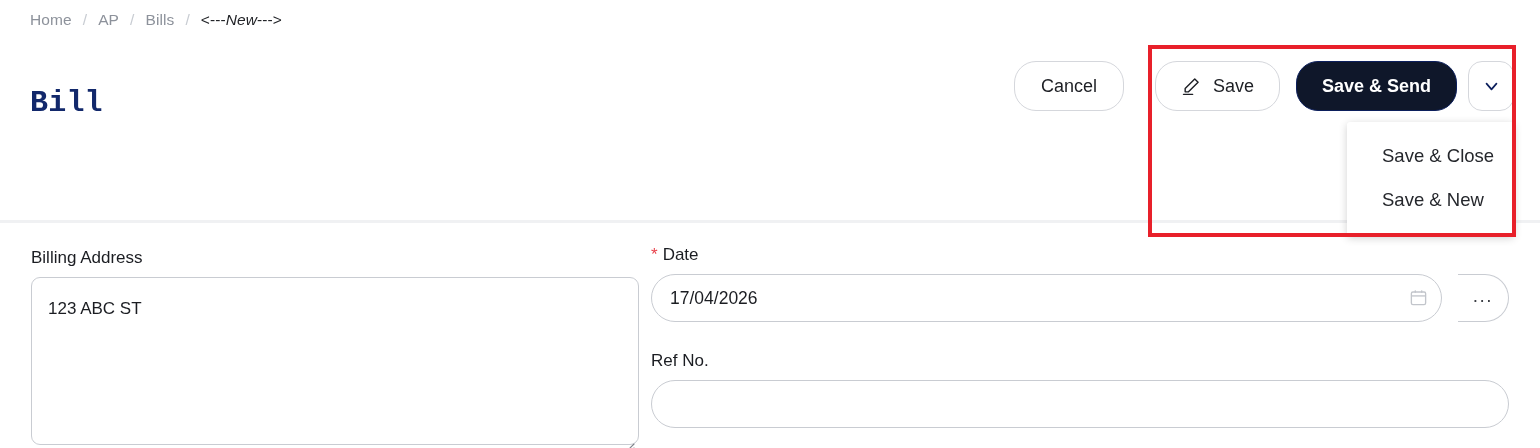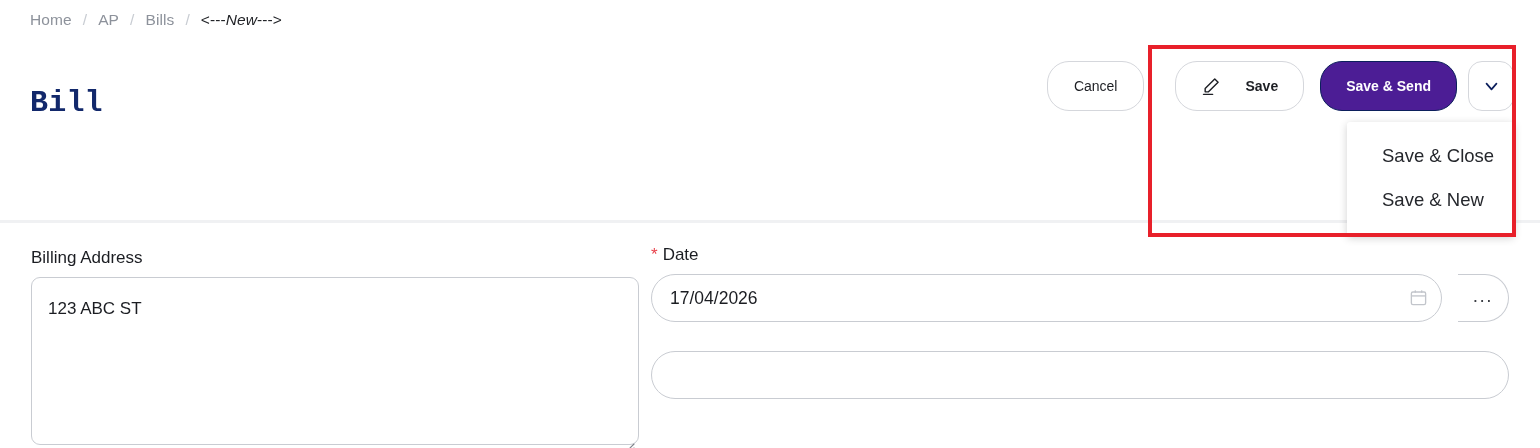--- a/index.html
+++ b/index.html
@@ -62,34 +62,34 @@
     top: 61px;
     display: flex;
     align-items: center;
     gap: 0;
   }
   .btn {
     border: 1px solid #d5d7dc;
     background: #ffffff;
     border-radius: 22px;
     height: 50px;
-    font-size: 14px;
+    font-size: 18px;
     font-family: "Liberation Sans", sans-serif;
     color: #1d1f24;
     cursor: pointer;
     display: inline-flex;
     align-items: center;
     justify-content: center;
     padding: 0 26px;
     white-space: nowrap;
   }
   .btn-cancel { margin-right: 31px; }
-  .btn-save { gap: 24px; padding: 0 25px; margin-right: 16px; font-weight: bold; }
+  .btn-save { gap: 12px; padding: 0 25px; margin-right: 16px; }
   .btn-primary {
-    background: #4c1d95;
+    background: #0f172a;
     border-color: #0c1f5c;
     color: #ffffff;
     font-weight: bold;
     padding: 16px 25px;
     margin-right: 11px;
   }
   .btn-caret {
     width: 46px;
     padding: 0;
     border-radius: 14px;
@@ -309,17 +309,18 @@
               <line x1="8" y1="3" x2="8" y2="6"></line>
               <line x1="16" y1="3" x2="16" y2="6"></line>
             </svg>
           </span>
         </div>
         <button class="ellipsis-btn">...</button>
       </div>
     </div>
 
     <div class="ref-block">
+      <label class="field-label">Ref No.</label>
       <input class="ref-input" type="text" value="" style="">
     </div>
 
   </div>
 </div>
 
 </body></html>

